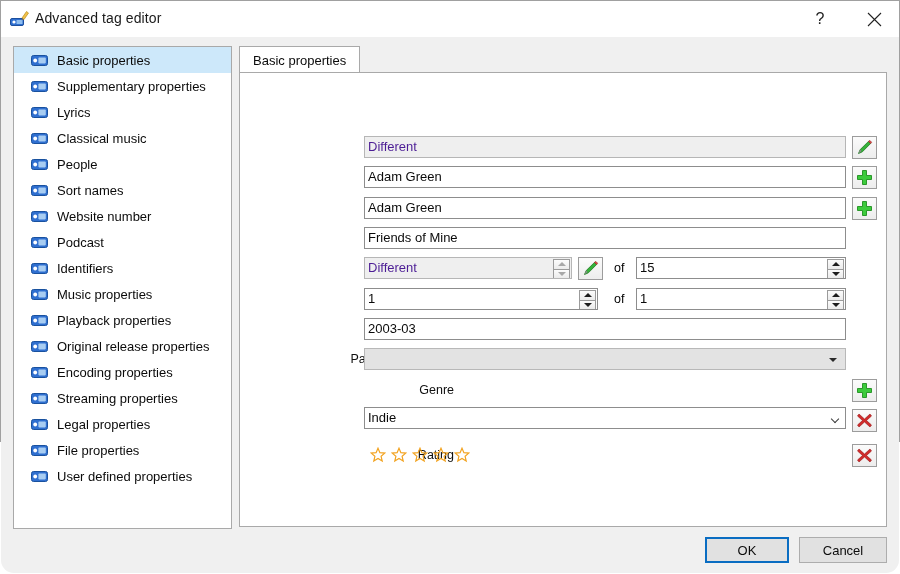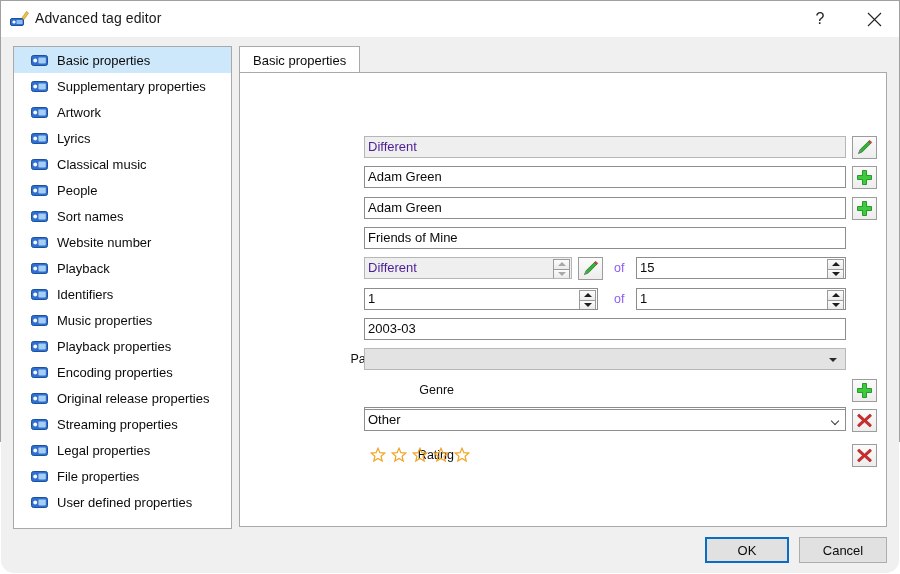--- a/index.html
+++ b/index.html
@@ -48,21 +48,21 @@
   .spin{position:absolute;right:1px;top:1px;width:17px;height:20px;display:flex;flex-direction:column;}
   .spin div{flex:1;border:1px solid #9b9b9b;background:linear-gradient(#fcfcfc,#ebebeb);box-sizing:border-box;
             display:flex;align-items:center;justify-content:center;}
   .spin div:first-child{border-bottom:none;}
   .ar{width:0;height:0;border-left:4px solid transparent;border-right:4px solid transparent;}
   .up{border-bottom:4px solid #1d1d1d;}
   .dn{border-top:4px solid #1d1d1d;}
   .spin.dis .up{border-bottom-color:#a8a8a8;}
   .spin.dis .dn{border-top-color:#a8a8a8;}
 
-  .ofword{position:absolute;font-size:12.5px;color:#8b5cf6;line-height:22px;}
+  .ofword{position:absolute;font-size:12.5px;color:#000000;line-height:22px;}
 
   
   .combo{position:absolute;height:22px;box-sizing:border-box;border:1px solid #8d8d8d;background:#ffffff;
          font-size:13px;color:#0a0a0a;line-height:20px;padding:0 3px;}
   .combo.disabled{background:#e3e3e3;border-color:#b8b8b8;}
   .chev{position:absolute;right:6px;top:8px;width:7px;height:7px;}
   .chev:after{content:"";position:absolute;left:0;top:0;width:5px;height:5px;
               border-left:1px solid #3a3a3a;border-bottom:1px solid #3a3a3a;transform:rotate(-45deg);}
   .caret-sm{position:absolute;right:8px;top:9px;width:0;height:0;border-left:4px solid transparent;border-right:4px solid transparent;border-top:4px solid #2a2a2a;}
 
@@ -127,28 +127,20 @@
                 <rect x="7.4" y="2.6" width="7.4" height="5.8" rx="0.8" fill="#a8cdf2"></rect>
               </svg></span>
             <span class="side-label">Supplementary properties</span>
           </div>
           <div class="side-item">
             <span class="tag-ico"><svg width="17" height="11" viewBox="0 0 17 11">
                 <rect x="0.5" y="0.5" width="16" height="10" rx="2" fill="#2f6fd0" stroke="#19519e"></rect>
                 <circle cx="4.2" cy="5.5" r="1.9" fill="#ffffff"></circle>
                 <rect x="7.4" y="2.6" width="7.4" height="5.8" rx="0.8" fill="#a8cdf2"></rect>
               </svg></span>
-            <span class="side-label">Artwork</span>
-          </div>
-          <div class="side-item">
-            <span class="tag-ico"><svg width="17" height="11" viewBox="0 0 17 11">
-                <rect x="0.5" y="0.5" width="16" height="10" rx="2" fill="#2f6fd0" stroke="#19519e"></rect>
-                <circle cx="4.2" cy="5.5" r="1.9" fill="#ffffff"></circle>
-                <rect x="7.4" y="2.6" width="7.4" height="5.8" rx="0.8" fill="#a8cdf2"></rect>
-              </svg></span>
             <span class="side-label">Lyrics</span>
           </div>
           <div class="side-item">
             <span class="tag-ico"><svg width="17" height="11" viewBox="0 0 17 11">
                 <rect x="0.5" y="0.5" width="16" height="10" rx="2" fill="#2f6fd0" stroke="#19519e"></rect>
                 <circle cx="4.2" cy="5.5" r="1.9" fill="#ffffff"></circle>
                 <rect x="7.4" y="2.6" width="7.4" height="5.8" rx="0.8" fill="#a8cdf2"></rect>
               </svg></span>
             <span class="side-label">Classical music</span>
           </div>
@@ -175,21 +167,21 @@
                 <rect x="7.4" y="2.6" width="7.4" height="5.8" rx="0.8" fill="#a8cdf2"></rect>
               </svg></span>
             <span class="side-label">Website number</span>
           </div>
           <div class="side-item">
             <span class="tag-ico"><svg width="17" height="11" viewBox="0 0 17 11">
                 <rect x="0.5" y="0.5" width="16" height="10" rx="2" fill="#2f6fd0" stroke="#19519e"></rect>
                 <circle cx="4.2" cy="5.5" r="1.9" fill="#ffffff"></circle>
                 <rect x="7.4" y="2.6" width="7.4" height="5.8" rx="0.8" fill="#a8cdf2"></rect>
               </svg></span>
-            <span class="side-label">Playback</span>
+            <span class="side-label">Podcast</span>
           </div>
           <div class="side-item">
             <span class="tag-ico"><svg width="17" height="11" viewBox="0 0 17 11">
                 <rect x="0.5" y="0.5" width="16" height="10" rx="2" fill="#2f6fd0" stroke="#19519e"></rect>
                 <circle cx="4.2" cy="5.5" r="1.9" fill="#ffffff"></circle>
                 <rect x="7.4" y="2.6" width="7.4" height="5.8" rx="0.8" fill="#a8cdf2"></rect>
               </svg></span>
             <span class="side-label">Identifiers</span>
           </div>
           <div class="side-item">
@@ -207,29 +199,29 @@
                 <rect x="7.4" y="2.6" width="7.4" height="5.8" rx="0.8" fill="#a8cdf2"></rect>
               </svg></span>
             <span class="side-label">Playback properties</span>
           </div>
           <div class="side-item">
             <span class="tag-ico"><svg width="17" height="11" viewBox="0 0 17 11">
                 <rect x="0.5" y="0.5" width="16" height="10" rx="2" fill="#2f6fd0" stroke="#19519e"></rect>
                 <circle cx="4.2" cy="5.5" r="1.9" fill="#ffffff"></circle>
                 <rect x="7.4" y="2.6" width="7.4" height="5.8" rx="0.8" fill="#a8cdf2"></rect>
               </svg></span>
+            <span class="side-label">Original release properties</span>
+          </div>
+          <div class="side-item">
+            <span class="tag-ico"><svg width="17" height="11" viewBox="0 0 17 11">
+                <rect x="0.5" y="0.5" width="16" height="10" rx="2" fill="#2f6fd0" stroke="#19519e"></rect>
+                <circle cx="4.2" cy="5.5" r="1.9" fill="#ffffff"></circle>
+                <rect x="7.4" y="2.6" width="7.4" height="5.8" rx="0.8" fill="#a8cdf2"></rect>
+              </svg></span>
             <span class="side-label">Encoding properties</span>
-          </div>
-          <div class="side-item">
-            <span class="tag-ico"><svg width="17" height="11" viewBox="0 0 17 11">
-                <rect x="0.5" y="0.5" width="16" height="10" rx="2" fill="#2f6fd0" stroke="#19519e"></rect>
-                <circle cx="4.2" cy="5.5" r="1.9" fill="#ffffff"></circle>
-                <rect x="7.4" y="2.6" width="7.4" height="5.8" rx="0.8" fill="#a8cdf2"></rect>
-              </svg></span>
-            <span class="side-label">Original release properties</span>
           </div>
           <div class="side-item">
             <span class="tag-ico"><svg width="17" height="11" viewBox="0 0 17 11">
                 <rect x="0.5" y="0.5" width="16" height="10" rx="2" fill="#2f6fd0" stroke="#19519e"></rect>
                 <circle cx="4.2" cy="5.5" r="1.9" fill="#ffffff"></circle>
                 <rect x="7.4" y="2.6" width="7.4" height="5.8" rx="0.8" fill="#a8cdf2"></rect>
               </svg></span>
             <span class="side-label">Streaming properties</span>
           </div>
           <div class="side-item">
@@ -367,24 +359,20 @@
       <div class="combo" style="left:124px;top:306px;width:482px;margin-top:28px;">
         <span>Indie</span>
         <i class="chev"></i>
       </div>
       <div class="sqbtn" style="left:612px;top:306px;">
         <svg width="17" height="17" viewBox="0 0 17 17">
           <path d="M6.5 1.5 h4 v5 h5 v4 h-5 v5 h-4 v-5 h-5 v-4 h5 z" fill="#3ccb3c" stroke="#1f8f1f" stroke-width="0.9"></path>
         </svg>
       </div>
 
-      <div class="combo" style="left:124px;top:336px;width:482px;">
-        <span>Other</span>
-        <i class="chev"></i>
-      </div>
       <div class="sqbtn" style="left:612px;top:336px;">
         <svg width="17" height="17" viewBox="0 0 17 17">
           <path d="M3 2 L8.5 7 L14 2 L15.5 4 L10.5 8.5 L15.5 13 L14 15 L8.5 10 L3 15 L1.5 13 L6.5 8.5 L1.5 4 Z" fill="#d02b2b" stroke="#971616" stroke-width="0.6"></path>
         </svg>
       </div>
 
       <div class="flabel" style="left:74px;top:371px;">Rating</div>
       <div class="stars" style="left:130px;top:374px;">
         <span>
             <svg width="16" height="16" viewBox="0 0 16 16">

